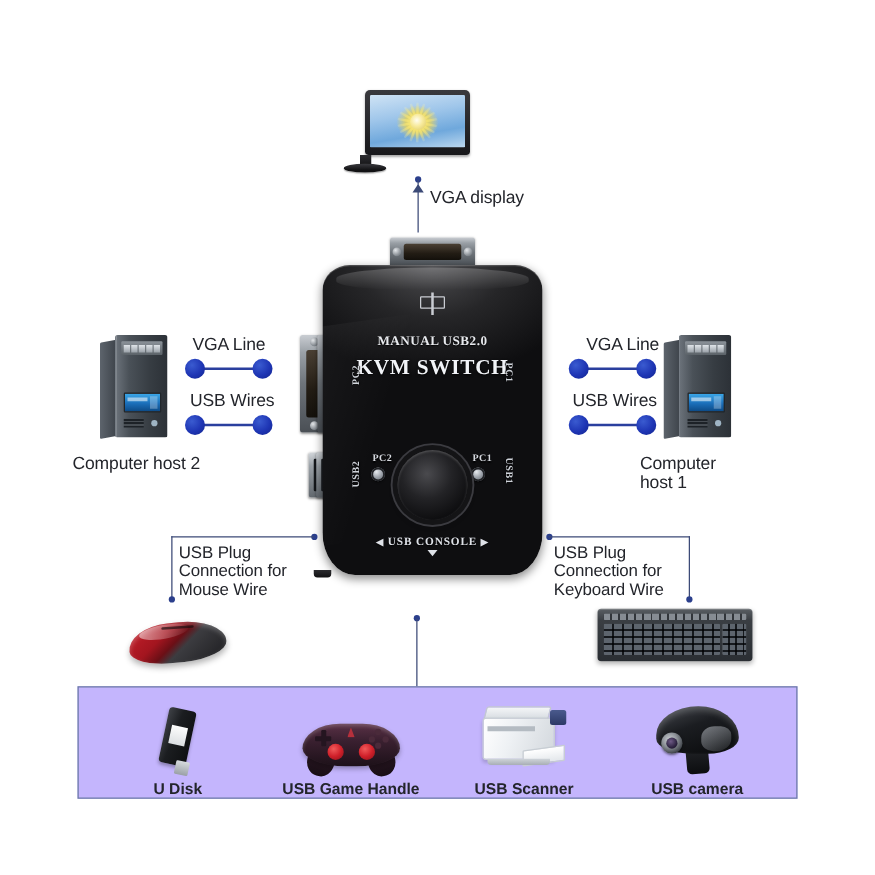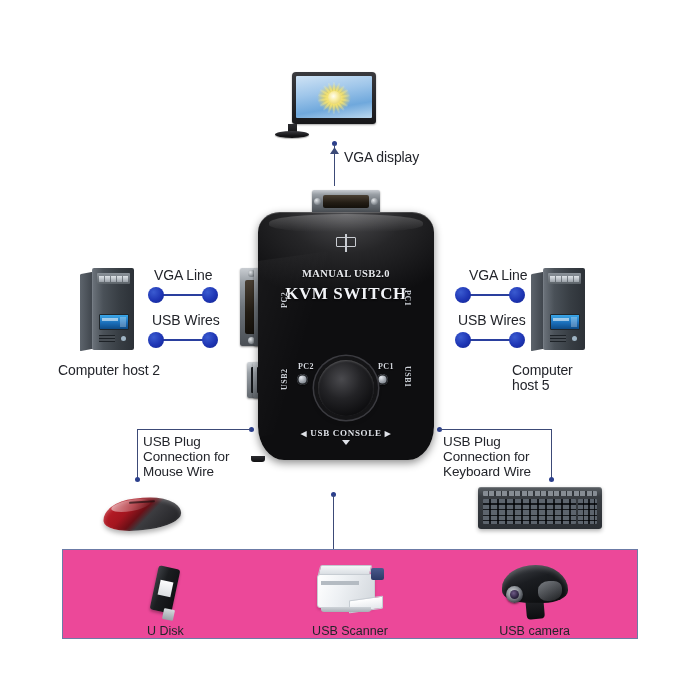--- a/index.html
+++ b/index.html
@@ -365,21 +365,22 @@
       repeating-linear-gradient(90deg,#9aa0a7 0 4.5px, #24282d 4.5px 5.8px),
       repeating-linear-gradient(180deg,#9aa0a7 0 4.4px, #24282d 4.4px 5.6px);
     background-blend-mode: multiply;
     border-radius: 1px;
   }
 
   
   .devbox {
     position: absolute;
     border: 1px solid #6c7ba6;
-    background: #ec4899;
+    background: #c4b5fd;
+    font-weight: bold;
   }
   .devrow {
     position: absolute; left: 0; right: 0; top: 0; bottom: 0;
     display: flex; align-items: flex-end; justify-content: space-around;
     padding: 6px 10px 0 10px;
   }
   .devcell {
     display: flex; flex-direction: column; align-items: center;
     width: 104px;
   }
@@ -712,21 +713,21 @@
           <i></i>
           <i></i>
           <i></i>
           <i></i>
         </div>
       <div class="lcd"></div>
       <div class="vent"></div>
       <div class="pwr"></div>
     </div>
   </div>
-  <div class="lbl abs lbl-big" style="left:512px; top:363px;">Computer host 5</div>
+  <div class="lbl abs lbl-big" style="left:512px; top:363px;">Computer host 1</div>
 
   <div class="lbl abs lbl-big" style="left:469px; top:268px;">VGA Line</div>
   <div class="cable abs" style="left:455px; top:287px; width:70px;">
     <div class="bar"></div>
       <div class="knob l"></div>
       <div class="knob r"></div>
   </div>
 
   <div class="lbl abs lbl-big" style="left:458px; top:313px;">USB Wires</div>
   <div class="cable abs" style="left:455px; top:332px; width:70px;">
@@ -762,20 +763,43 @@
           <div class="udisk">
             <div class="shell"></div>
               <div class="lbl2"></div>
               <div class="plug"></div>
           </div>
         </div>
         <div class="devname">U Disk</div>
       </div>
 
 
+      <div class="devcell">
+        <div class="devart">
+          <div class="gamepad">
+            <div class="grip gl"></div>
+              <div class="grip gr"></div>
+            <div class="shell"></div>
+            <div class="dpad">
+                <i class="h"></i>
+                <i class="v"></i>
+              </div>
+            <div class="logo"></div>
+            <div class="abxy">
+                <i></i>
+                <i></i>
+                <i></i>
+                <i></i>
+              </div>
+            <div class="stick sl"></div>
+              <div class="stick sr"></div>
+          </div>
+        </div>
+        <div class="devname">USB Game Handle</div>
+      </div>
 
       <div class="devcell">
         <div class="devart">
           <div class="scanner">
             <div class="tray-top"></div>
             <div class="body2"></div>
             <div class="hatch"></div>
             <div class="panel2"></div>
             <div class="out"></div>
             <div class="foot2"></div>

